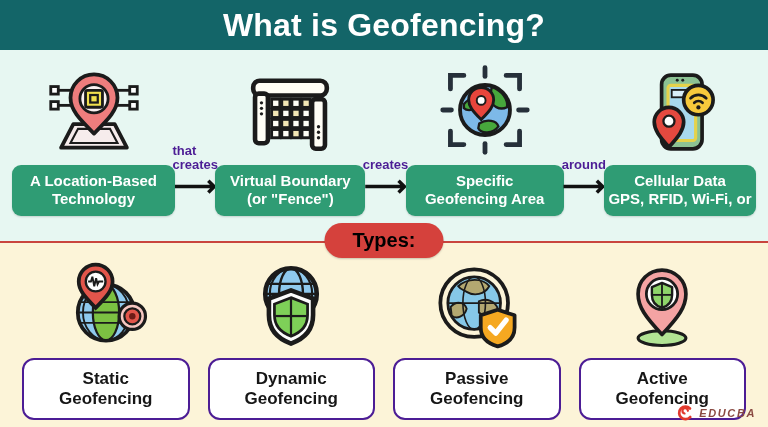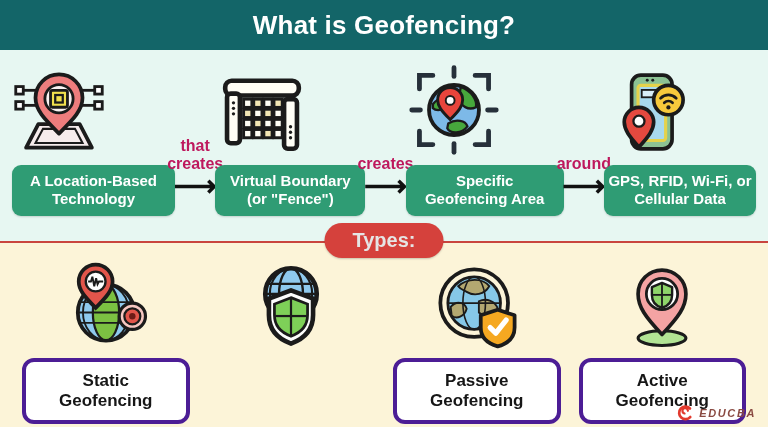--- a/index.html
+++ b/index.html
@@ -1,44 +1,44 @@
 <!DOCTYPE html>
 <html><head>
 <meta charset="utf-8">
 <style>
   html,body{margin:0;padding:0;background:#fff;font-family:"Liberation Sans",sans-serif;}
   .canvas{width:768px;height:427px;display:flex;flex-direction:column;overflow:hidden;position:relative;}
 
   
   .header{height:50px;background:#136568;display:flex;align-items:center;justify-content:center;flex:none;}
-  .header h1{margin:0;color:#ffffff;font-size:26px;font-weight:bold;letter-spacing:.2px;}
+  .header h1{margin:0;color:#ffffff;font-size:32px;font-weight:bold;letter-spacing:.2px;}
 
   
   .top{height:191px;background:#e7f7f2;flex:none;box-sizing:border-box;}
   .flow{display:flex;align-items:stretch;height:100%;padding:8px 12px 0;box-sizing:border-box;}
-  .step{display:flex;flex-direction:column;align-items:flex-start;flex:none;}
+  .step{display:flex;flex-direction:column;align-items:center;flex:none;}
   .s1{width:163px}.s2{width:150px}.s3{width:158px}.s4{width:152px}
   .icon-wrap{height:100px;display:flex;align-items:flex-end;justify-content:center;}
   .green-box{width:100%;box-sizing:border-box;background:#2f9c74;color:#fff;font-weight:bold;
     font-size:15px;line-height:1.22;text-align:center;border-radius:9px;padding:7px 3px;margin-top:7px;
     box-shadow:0 1px 2px rgba(0,0,0,.15);}
   .conn{flex:1;display:flex;flex-direction:column;justify-content:flex-end;align-items:center;padding-bottom:40px;min-width:36px;}
-  .conn-label{font-size:16px;font-weight:600;color:#be185d;text-align:center;line-height:1.12;max-width:58px;}
+  .conn-label{font-size:13px;font-weight:600;color:#4c1d95;line-height:1.12;max-width:58px;}
   .arrow{font-size:30px;font-weight:bold;color:#111;line-height:1;margin-top:-2px;}
 
   
   .bottom{height:186px;background:#fcf4d8;border-top:2px solid #c9453e;box-sizing:border-box;position:relative;flex:none;}
   .types-badge{position:absolute;top:-20px;left:50%;transform:translateX(-50%);background:#d5413c;
-    color:#e5e5e5;font-weight:bold;font-size:20px;padding:6px 28px;border-radius:24px;z-index:3;
+    color:#000000;font-weight:bold;font-size:20px;padding:6px 28px;border-radius:24px;z-index:3;
     box-shadow:0 1px 2px rgba(0,0,0,.2);}
   .types-row{display:flex;gap:18px;padding:14px 22px 0;box-sizing:border-box;}
   .type{flex:1;display:flex;flex-direction:column;align-items:center;}
   .type-icon-wrap{height:96px;display:flex;align-items:center;justify-content:center;}
   .type-label{margin-top:5px;width:100%;box-sizing:border-box;text-align:center;background:#ffffff;
-    border:4px solid #4c1d95;border-radius:12px;padding:9px 10px;font-weight:bold;font-size:17px;color:#161616;}
+    border:2px solid #4c1d95;border-radius:12px;padding:9px 10px;font-weight:bold;font-size:17px;color:#161616;}
 
   
   .brand{position:absolute;right:12px;bottom:5px;display:flex;align-items:center;gap:5px;z-index:3;}
   .brand-text{font-size:11px;letter-spacing:1.6px;color:#8a4a42;font-weight:600;font-style:italic;}
 </style>
 </head>
 <body>
 
 <div class="canvas">
 
@@ -170,22 +170,22 @@
             <g stroke="#1b1b1b" stroke-width="3" fill="none" stroke-linecap="round">
               <path d="M61.5,35 A12,12 0 0 1 78.5,35"></path>
               <path d="M65.5,40 A6.6,6.6 0 0 1 74.5,40"></path>
             </g>
             <circle cx="70" cy="45" r="2.3" fill="#1b1b1b"></circle>
             <path d="M38,88 C27,76 22,69 22,61 A16,16 0 1 1 54,61 C54,69 49,76 38,88 Z" fill="#e4493f" stroke="#1b1b1b" stroke-width="4"></path>
             <circle cx="38" cy="60" r="6" fill="#fff" stroke="#1b1b1b" stroke-width="2.5"></circle>
           </svg>
         </div>
         <div class="green-box">
+          <div>Cellular Data</div>
           <div>GPS, RFID, Wi-Fi, or</div>
-          <div>Cellular Data</div>
         </div>
       </div>
 
     </div>
   </div>
 
   <div class="bottom">
     <div class="types-badge">Types:</div>
 
     <div class="types-row">
@@ -221,20 +221,21 @@
             <g stroke="#1b1b1b" stroke-width="2.4">
               <line x1="24" y1="27" x2="76" y2="27"></line>
                 <line x1="22" y1="38" x2="78" y2="38"></line>
             </g>
             <path d="M50,34 L74,43 V61 C74,77 64,87 50,92 C36,87 26,77 26,61 V43 Z" fill="#fdfdfd" stroke="#1b1b1b" stroke-width="5" stroke-linejoin="round"></path>
             <path d="M50,42 L68,49 V61 C68,73 61,80 50,84 C39,80 32,73 32,61 V49 Z" fill="#7ed058" stroke="#1b1b1b" stroke-width="3"></path>
             <line x1="50" y1="42" x2="50" y2="84" stroke="#1b1b1b" stroke-width="2.4"></line>
             <line x1="33" y1="62" x2="67" y2="62" stroke="#1b1b1b" stroke-width="2.4"></line>
           </svg>
         </div>
+        <div class="type-label">Dynamic Geofencing</div>
       </div>
 
       <div class="type">
         <div class="type-icon-wrap">
           <svg width="94" height="94" viewBox="0 0 100 100">
             <circle cx="47" cy="48" r="36" fill="none" stroke="#1b1b1b" stroke-width="4"></circle>
             <circle cx="47" cy="48" r="28" fill="#86c8e8" stroke="#1b1b1b" stroke-width="3"></circle>
             <path d="M30,30 C40,21 56,21 63,30 C58,39 47,41 39,36 C35,34 32,33 30,30 Z" fill="#b3a871" stroke="#1b1b1b" stroke-width="2"></path>
             <path d="M22,52 C28,45 37,47 39,54 C37,62 28,66 23,61 Z" fill="#b3a871" stroke="#1b1b1b" stroke-width="2"></path>
             <path d="M52,46 C60,42 70,46 72,54 C68,62 58,64 52,58 Z" fill="#b3a871" stroke="#1b1b1b" stroke-width="2"></path>

